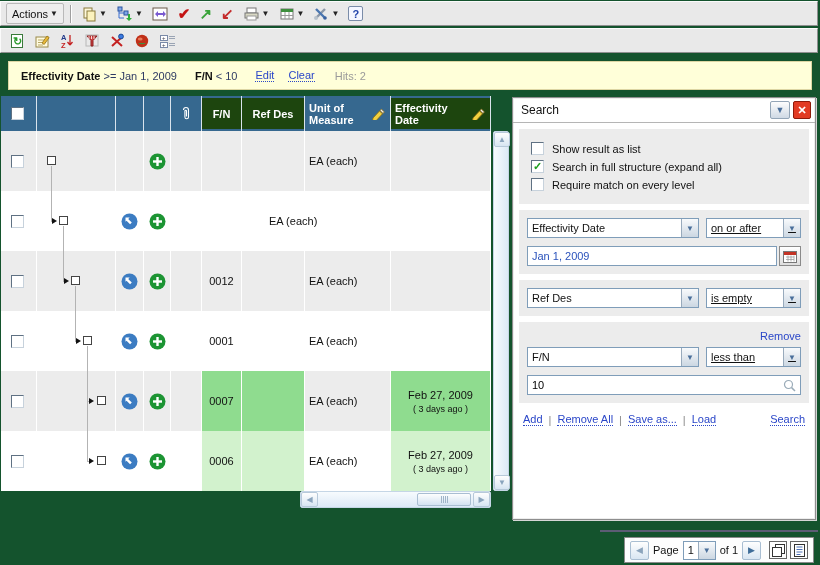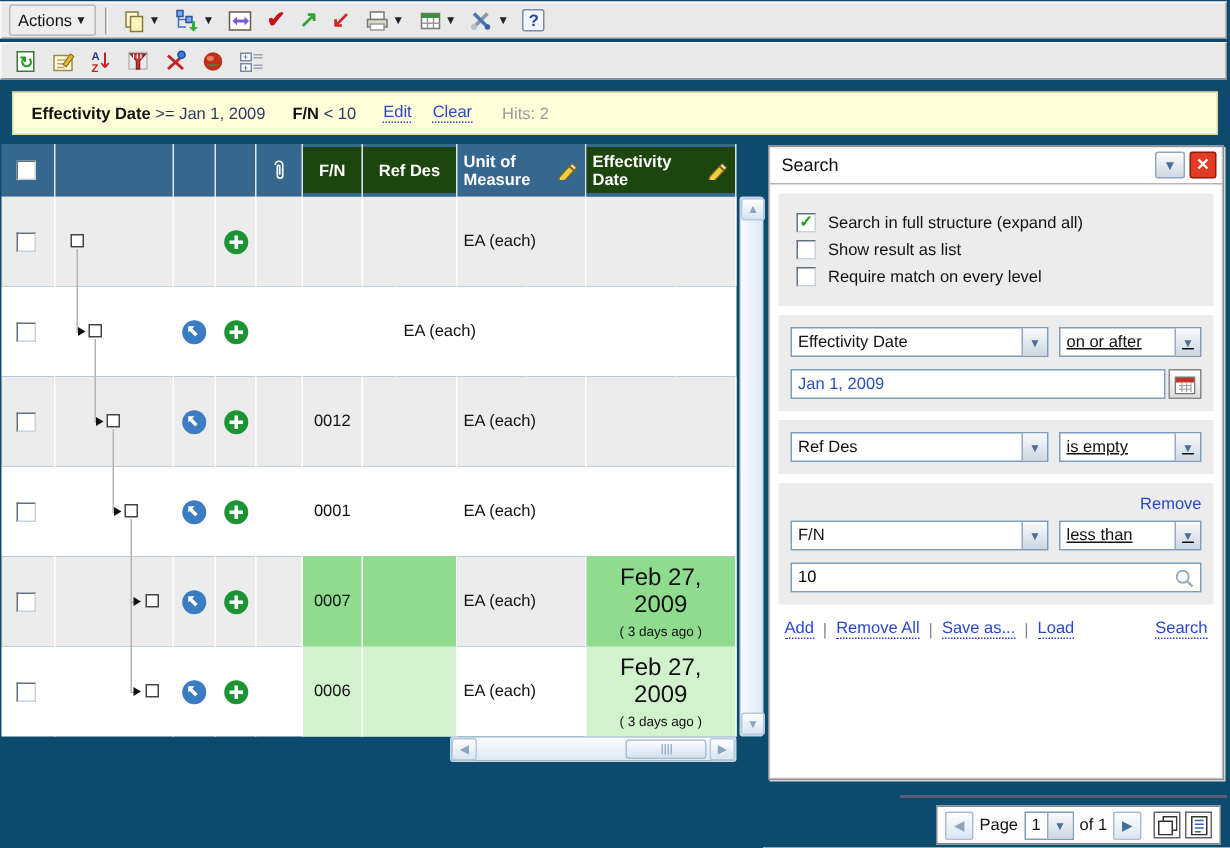--- a/index.html
+++ b/index.html
@@ -1,18 +1,18 @@
 <!DOCTYPE html>
 <html><head>
 <meta charset="utf-8">
 <style>
   * { box-sizing: border-box; margin: 0; padding: 0; }
   html,body { background:#fff; }
   body { font-family:"Liberation Sans",sans-serif; font-size:11px; color:#111; }
-  #app { position:relative; width:820px; height:565px; background:#0c4a6e; overflow:hidden; }
+  #app { position:relative; width:820px; height:565px; background:#14532d; overflow:hidden; }
 
   
   .tbar { position:absolute; left:0; width:818px; height:25px; background:#e9e9e9;
           border:1px solid; border-color:#fbfbfb #8f8f8f #8f8f8f #fbfbfb;
           display:flex; align-items:center; padding:0 5px; gap:3px; }
   #tbar1 { top:1px; } #tbar2 { top:28px; }
   .tbtn { height:21px; display:flex; align-items:center; gap:2px; padding:0 3px; cursor:default; }
   .tbtn.raised { border:1px solid #b9b9b9; background:#eee; border-radius:2px; padding:0 5px; }
   .ddarrow { font-size:8px; color:#222; line-height:8px; }
   .tsep { width:2px; height:18px; border-left:1px solid #9f9f9f; border-right:1px solid #fff; margin:0 3px; }
@@ -52,21 +52,21 @@
   .cb.checked::after { content:"✓"; color:#1e9e1e; font-weight:bold; font-size:11px; line-height:11px; }
   .row-check { margin-left:6px; }
 
   .tnode { position:absolute; top:25px; width:9px; height:9px; background:#fff; border:1px solid #444; }
   .vline { position:absolute; width:1px; background:#b3b3b3; }
   .hline { position:absolute; top:30px; height:1px; background:#b3b3b3; }
   .tarrow { position:absolute; top:27px; width:0; height:0;
             border-left:5px solid #111; border-top:3.5px solid transparent; border-bottom:3.5px solid transparent; }
 
   .eff-lines { text-align:center; width:100%; }
-  .eff-d { font-size:16px; }
+  .eff-d { font-size:11px; }
   .eff-a { font-size:9px; margin-top:3px; }
 
   
   .vscroll { position:absolute; left:492px; top:35px; width:16px; height:360px;
              background:linear-gradient(90deg,#f7fbfe,#dce9f6); border:1px solid #c5d6e6; border-radius:2px;
              display:flex; flex-direction:column; justify-content:space-between; }
   .hscroll { position:absolute; left:299px; top:395px; width:191px; height:17px;
              background:linear-gradient(#f7fbfe,#dce9f6); border:1px solid #c5d6e6; border-radius:2px;
              display:flex; align-items:center; }
   .sbtn { width:16px; height:15px; background:linear-gradient(#fefefe,#d7e5f2); border:1px solid #b7c9da;
@@ -515,26 +515,26 @@
 
   <div class="panel">
     <div class="p-head">
       <span class="p-title">Search</span>
       <span class="p-combo">▼</span>
       <span class="p-close">✕</span>
     </div>
 
     <div class="group">
       <div class="opt-row">
+        <span class="cb"></span>
+        <span>Show result as list</span>
+      </div>
+      <div class="opt-row">
         <span class="cb checked"></span>
         <span>Search in full structure (expand all)</span>
-      </div>
-      <div class="opt-row">
-        <span class="cb"></span>
-        <span>Show result as list</span>
       </div>
       <div class="opt-row">
         <span class="cb"></span>
         <span>Require match on every level</span>
       </div>
     </div>
 
     <div class="group">
       <div class="selrow">
         <div class="sel sel-field">

